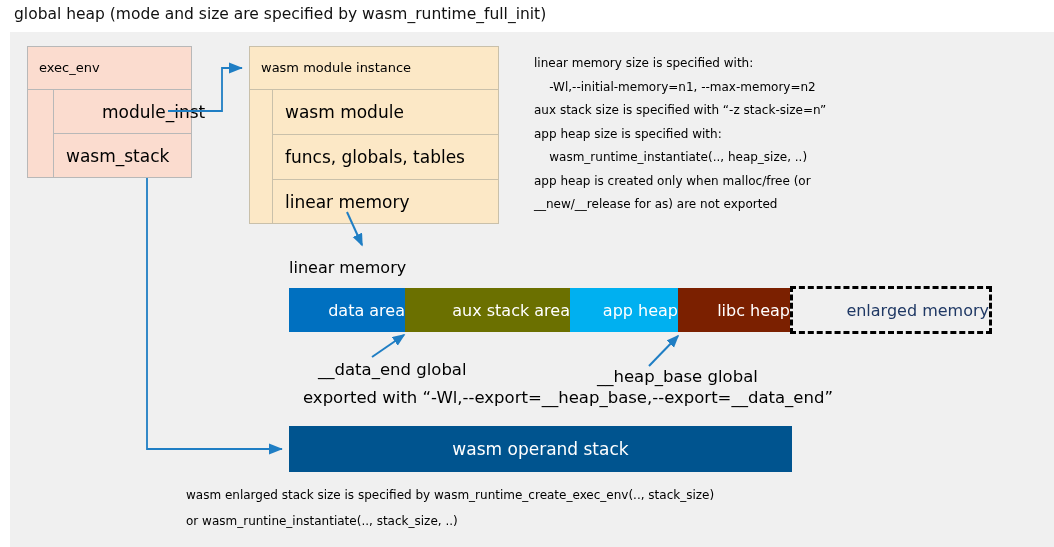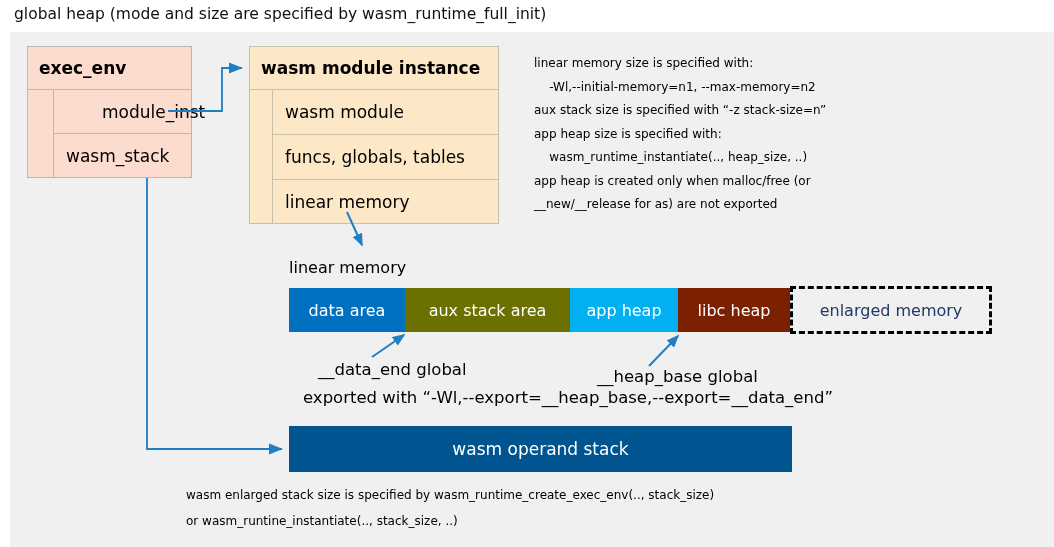--- a/index.html
+++ b/index.html
@@ -24,25 +24,25 @@
 
   
   .box{position:absolute;box-sizing:border-box;}
   .row{position:absolute;box-sizing:border-box;display:flex;align-items:center;}
   .row > .lbl{padding-left:12px;white-space:nowrap;}
 
   
   .pink{background:#fbdccf;border:1px solid #b8b8b8;}
   .cream{background:#fce8c6;border:1px solid #c9c0aa;}
 
-  .hdr{font-size:17px;font-weight:bold;}
+  .hdr{font-size:13px;}
   .sub{font-size:17px;}
   .seg{
     position:absolute;top:0;height:44px;box-sizing:border-box;
-    display:flex;align-items:center;justify-content:center;
+    display:flex;align-items:center;justify-content:flex-end;
     color:#ffffff;font-size:16px;white-space:nowrap;
   }
   .seg.dashed{
     background:#f0f0f0;color:#1f3864;
     border:3px dashed #000000;
   }
   .memlabel{position:absolute;left:289px;top:258px;font-size:16px;}
 
   
   .opstack{

